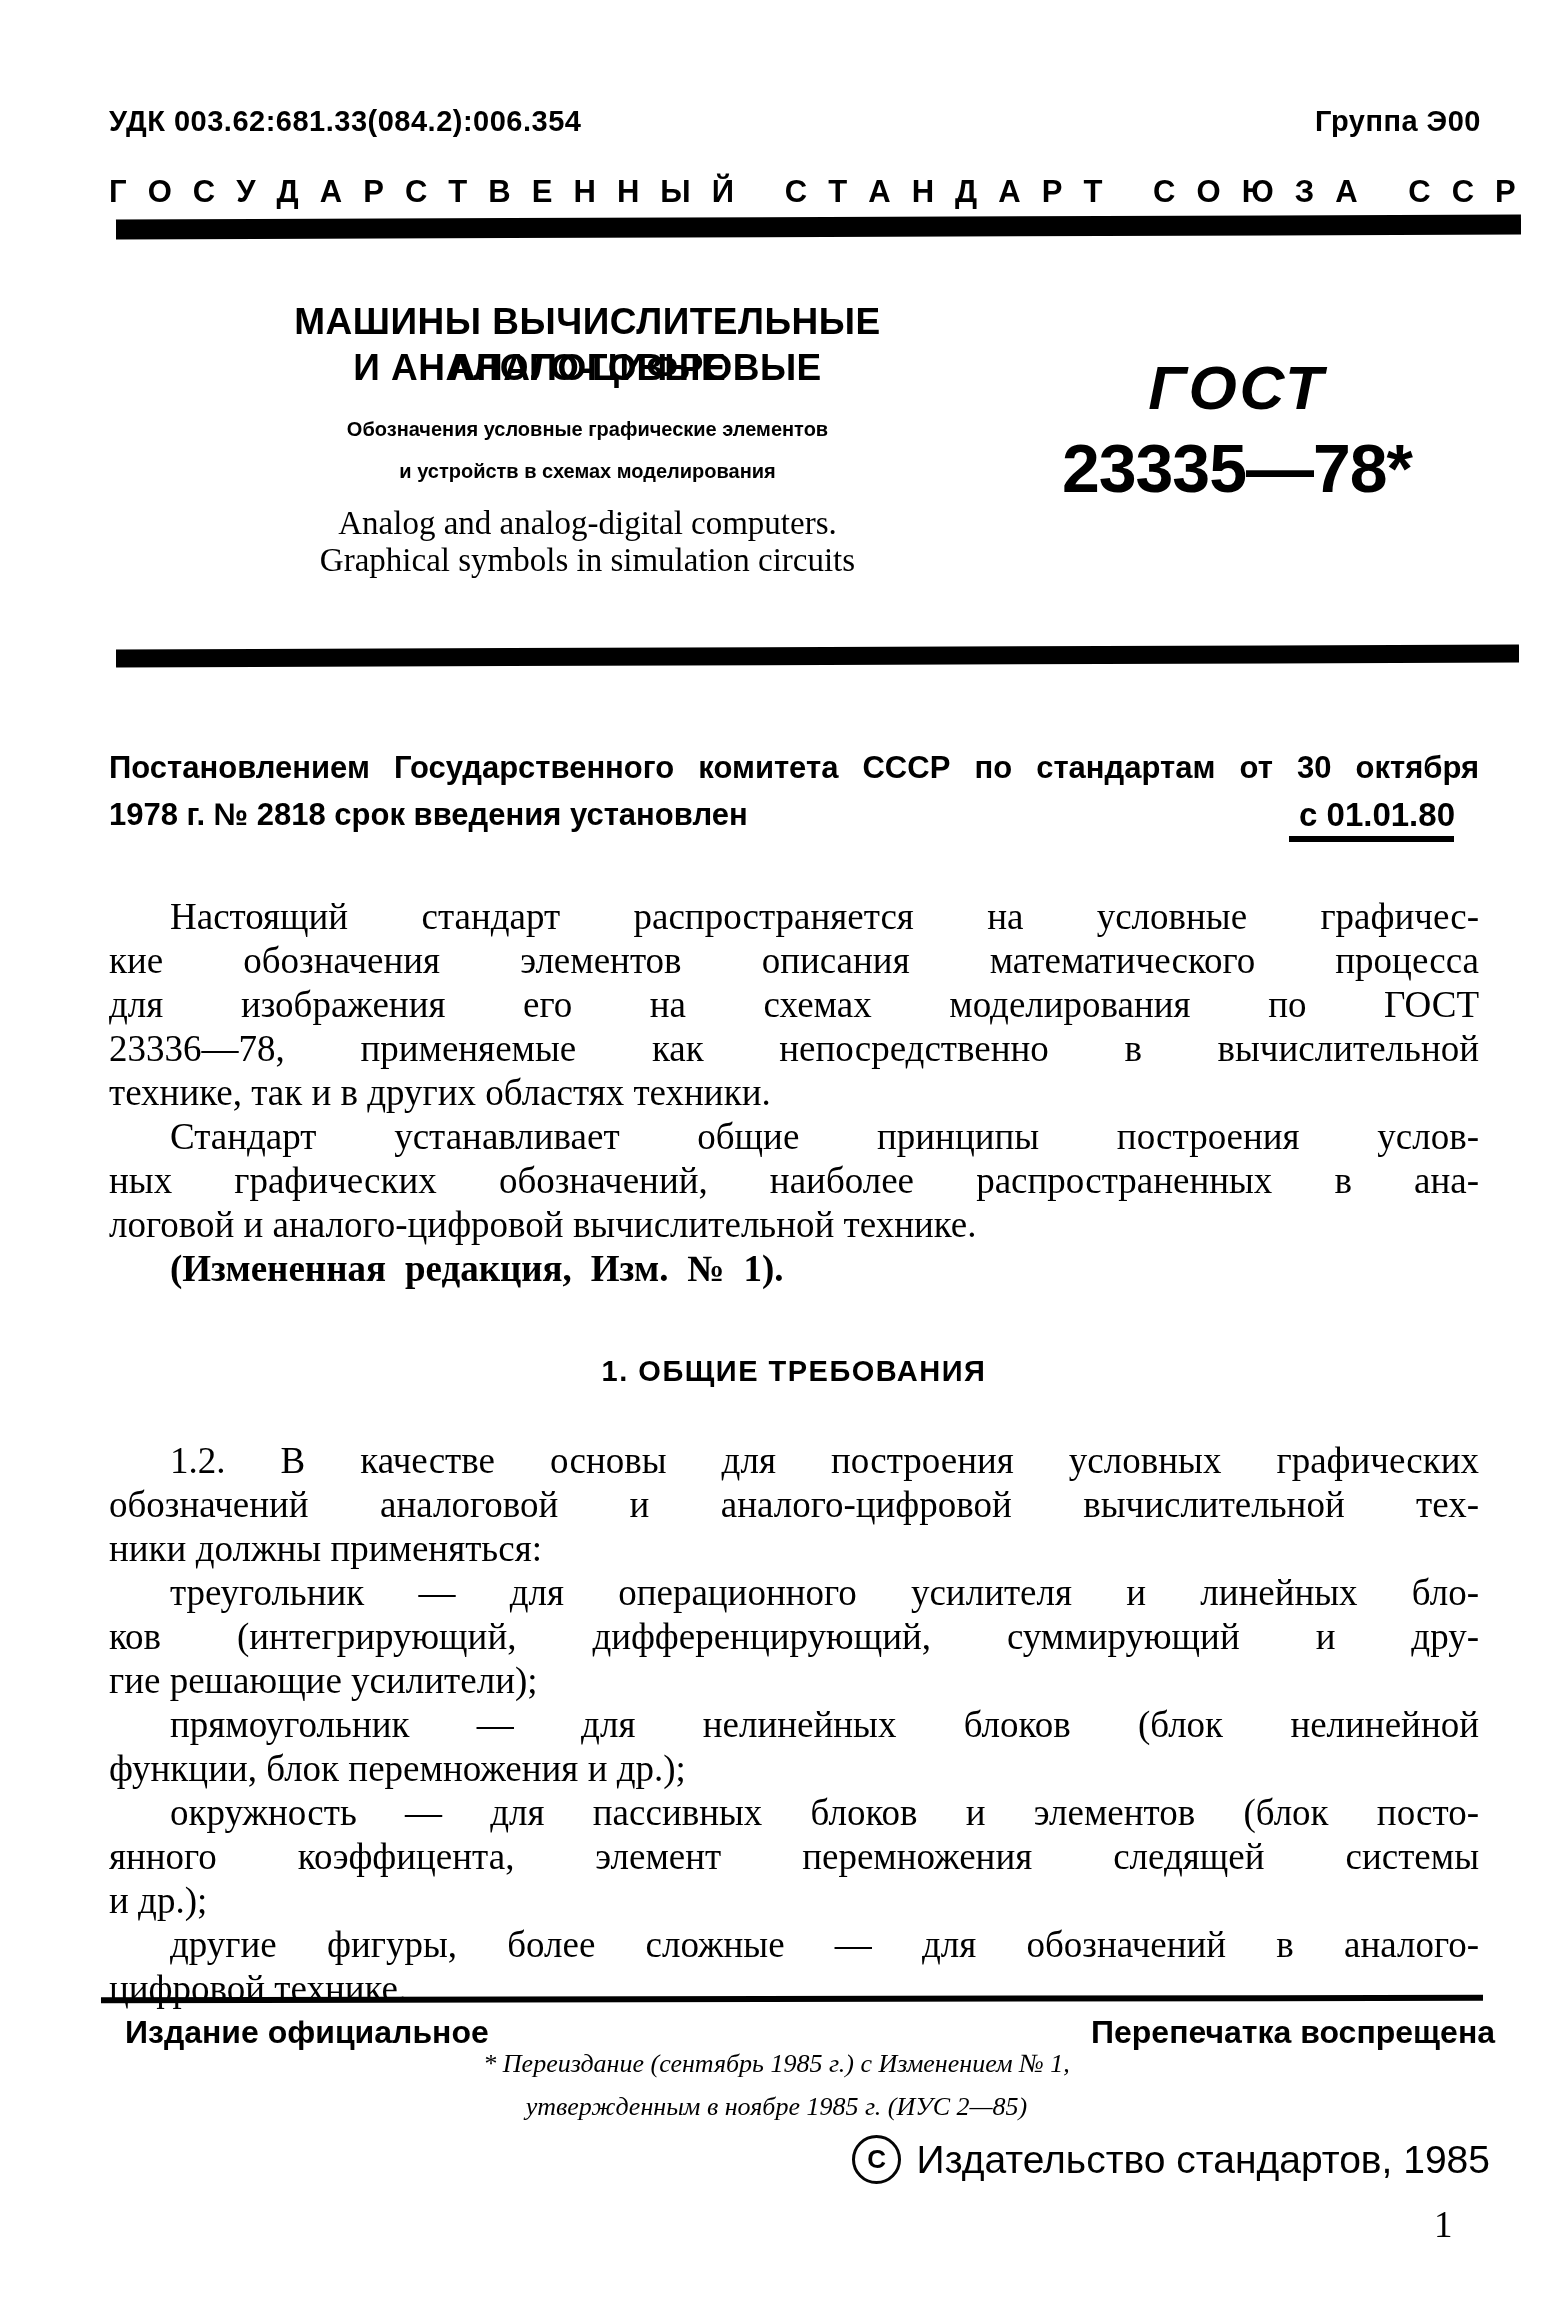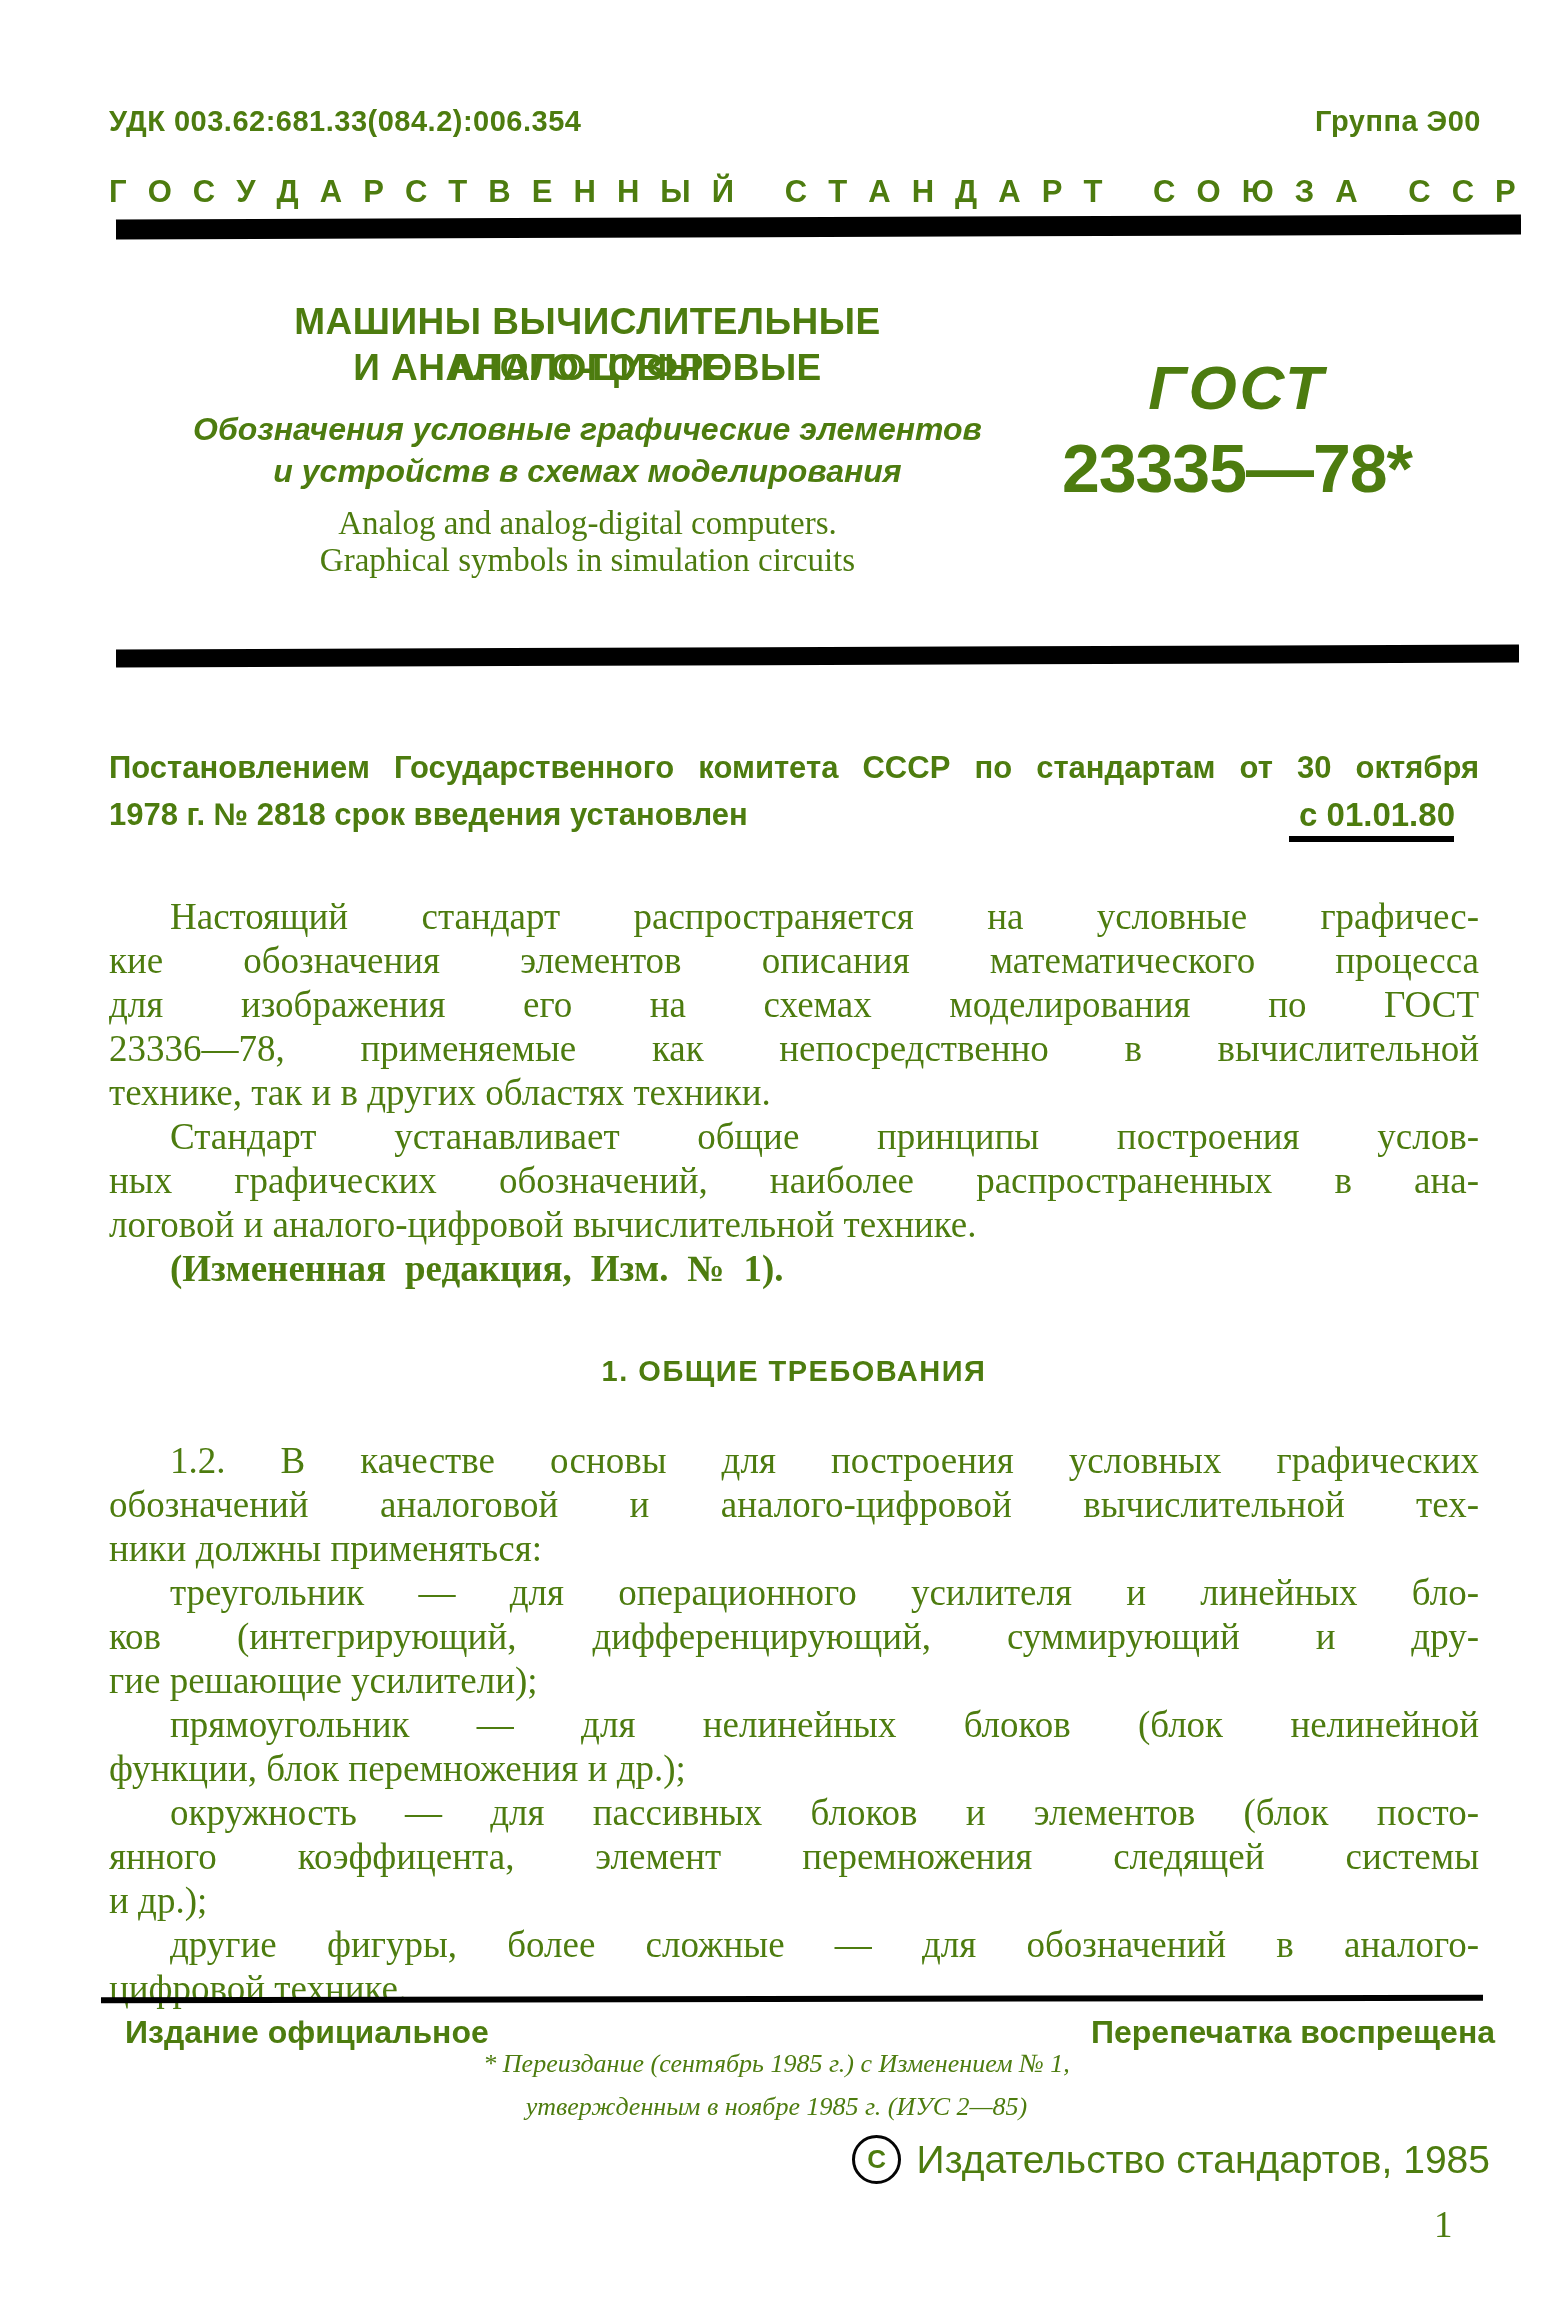--- a/index.html
+++ b/index.html
@@ -1,20 +1,20 @@
 <!DOCTYPE html>
 <html><head>
 <meta charset="utf-8">
 <style>
   html,body{margin:0;padding:0;background:#e8e8e8;}
   .page{
     position:relative;
     width:1568px;height:2314px;
     background:#ffffff;
-    color:#4d7c0f;
+    color:#000000;
     overflow:hidden;
     font-family:"Liberation Serif", serif;
   }
   
   .udk-row{
     position:absolute;left:109px;top:105px;width:1372px;
     display:flex;justify-content:space-between;align-items:baseline;
     font-family:"Liberation Sans", sans-serif;font-weight:700;font-size:29px;
     letter-spacing:0.5px;
   }
@@ -26,22 +26,22 @@
   }
   .bar{position:absolute;left:116px;background:#000;transform:rotate(-0.2deg);}
   .bar-top{top:217px;width:1405px;height:20.4px;}
   .bar-mid{top:647px;width:1403px;height:17.5px;}
   
   .title-left{
     position:absolute;left:175px;top:299px;width:825px;text-align:center;
   }
   .t-ru{font-family:"Liberation Sans", sans-serif;font-weight:700;font-size:37px;
         height:46px;line-height:46px;letter-spacing:0.5px;}
-  .t-sub{font-family:"Liberation Sans", sans-serif;font-weight:700;font-size:32px;
-         height:42px;line-height:42px;font-style:italic;}
+  .t-sub{font-family:"Liberation Sans", sans-serif;font-weight:700;font-size:20px;
+         height:42px;line-height:42px;}
   .t-en{font-size:33px;height:37px;line-height:37px;}
   .gap17{margin-top:16.5px;}
   .gap14{margin-top:13.6px;}
   .gost-col{
     position:absolute;left:1048px;top:357px;width:378px;text-align:center;
     font-family:"Liberation Sans", sans-serif;font-weight:700;
   }
   .gost-label{font-size:62px;line-height:62px;letter-spacing:2.9px;font-style:italic;}
   .gost-number{font-size:68px;line-height:70px;margin-top:13.6px;white-space:nowrap;letter-spacing:-1px;}
   

